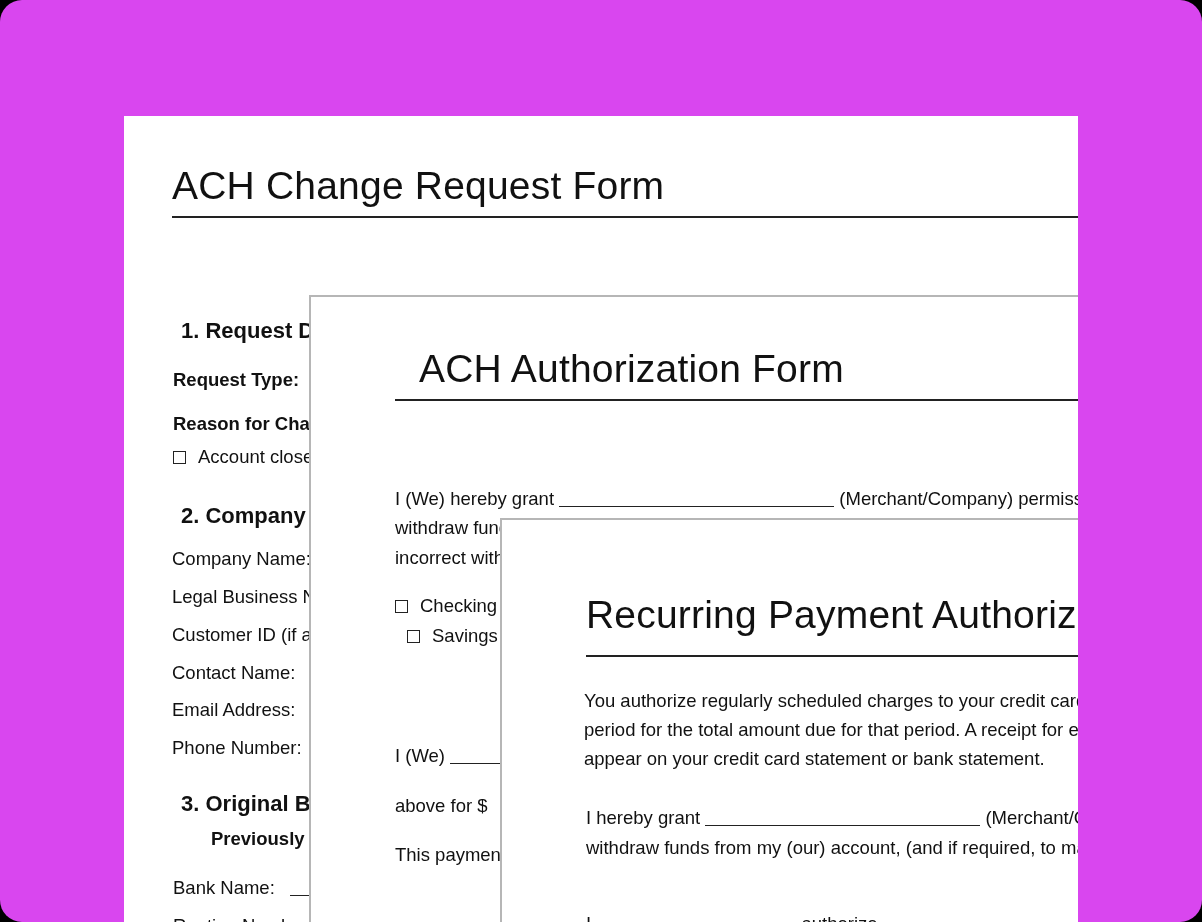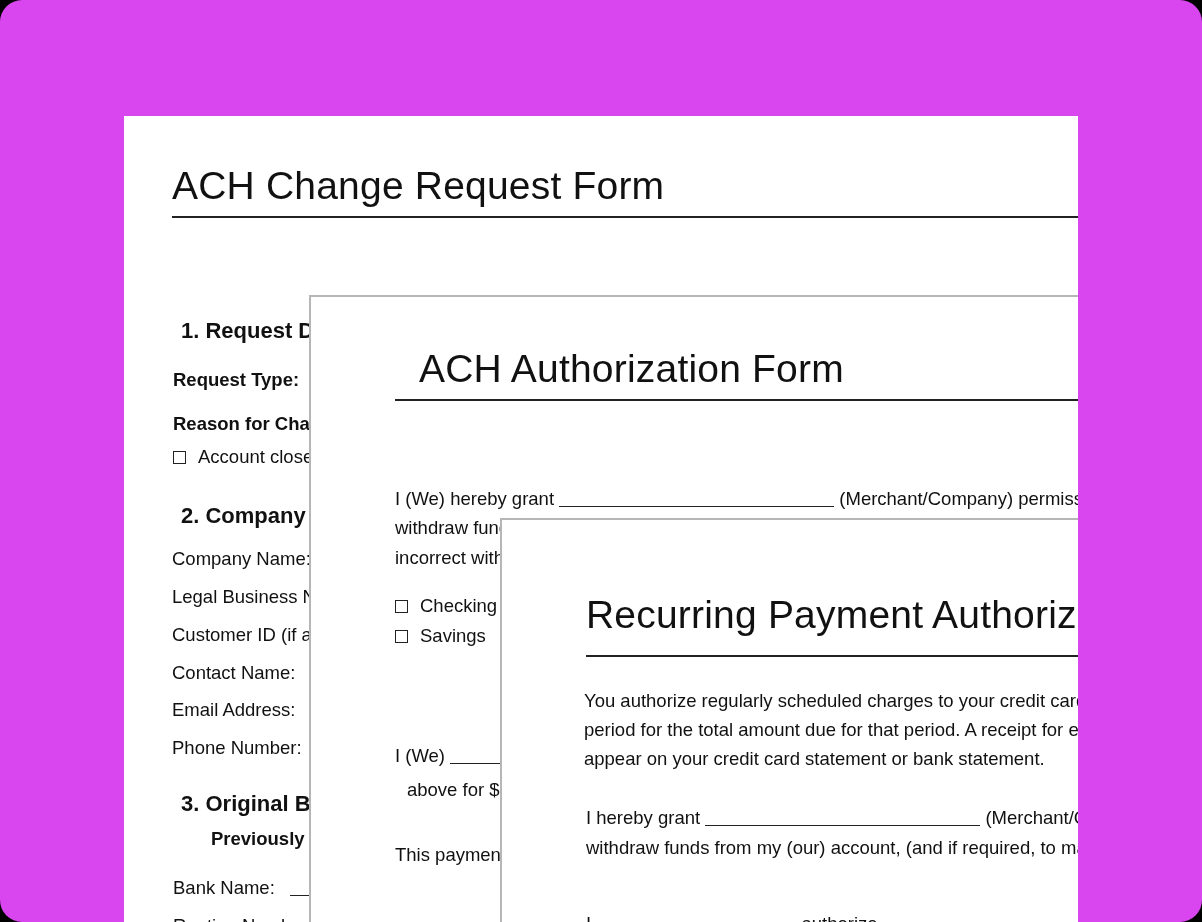--- a/index.html
+++ b/index.html
@@ -62,29 +62,29 @@
         <span>I (We) hereby grant</span>
         <span class="blank" style="width:275px;"></span>
         <span>(Merchant/Company) permission to</span>
       </div>
       <div class="t p" style="left:84px; top:218px;">withdraw funds</div>
       <div class="t p" style="left:84px; top:248px;">incorrect withdrawals</div>
 
       <div class="t p" style="left:84px; top:296px;">
         <span class="cb"></span><span>Checking</span>
       </div>
-      <div class="t p" style="left:84px; top:326px;">
+      <div class="t p" style="left:96px; top:326px;">
         <span class="cb"></span><span>Savings</span>
       </div>
 
       <div class="t p" style="left:84px; top:446px;">
         <span>I (We)</span>
         <span class="blank" style="width:200px;"></span>
       </div>
-      <div class="t p" style="left:84px; top:480px;margin-left:12px;">above for $</div>
+      <div class="t p" style="left:84px; top:496px;">above for $</div>
       <div class="t p" style="left:84px; top:545px;">This payment</div>
     </div>
 
     <div class="doc doc3">
       <div class="t h1" style="left:84px; top:73px;">Recurring Payment Authorization Form</div>
       <div class="rule" style="left:84px; top:135px; width:700px; height:1.5px;"></div>
 
       <div class="t p" style="left:82px; top:168px;">You authorize regularly scheduled charges to your credit card or bank account. You will be charged each billing</div>
       <div class="t p" style="left:82px; top:197px;">period for the total amount due for that period. A receipt for each payment will be emailed to you and the charge will</div>
       <div class="t p" style="left:82px; top:226px;">appear on your credit card statement or bank statement.</div>

